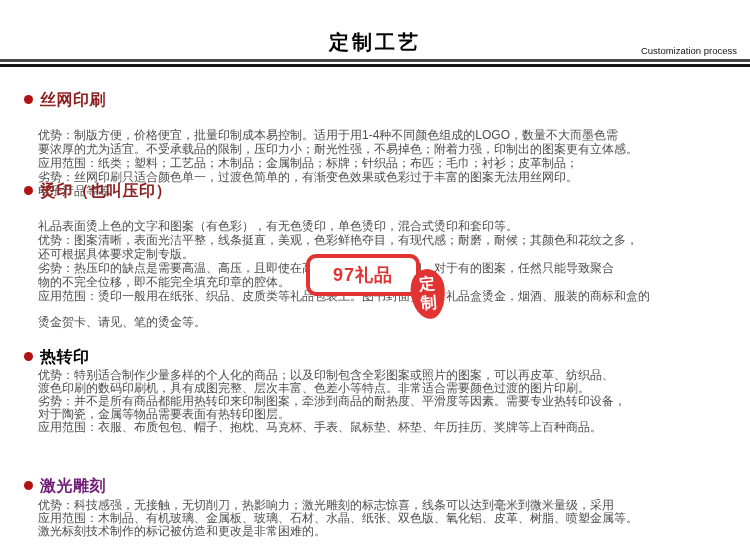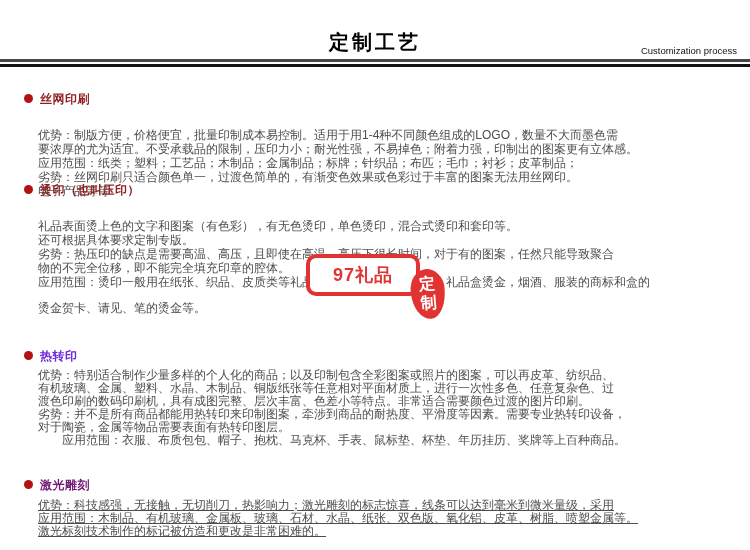--- a/index.html
+++ b/index.html
@@ -8,21 +8,21 @@
   
   .page-title{position:absolute;top:29px;left:0;width:100%;text-align:center;
               font-size:20px;font-weight:bold;color:#000;letter-spacing:3px;font-family:Liberation Serif, serif;}
   .page-subtitle{position:absolute;top:45px;right:13px;font-size:9.5px;color:#111;}
   .rule-a{position:absolute;top:59px;left:0;width:750px;height:3px;background:#474747;}
   .rule-b{position:absolute;top:64px;left:0;width:750px;height:3px;background:#141414;}
   
   .section-heading-row{position:absolute;left:24px;white-space:nowrap;}
   .bullet{display:inline-block;width:9px;height:9px;border-radius:50%;background:#b21212;
           vertical-align:middle;margin-right:7px;margin-top:-2px;}
-  .heading-text{display:inline-block;vertical-align:middle;font-size:12px;font-weight:bold;
+  .heading-text{display:inline-block;vertical-align:middle;font-size:16px;font-weight:bold;
                 color:#8e1f1f;letter-spacing:0.5px;}
   .section-body{position:absolute;left:38px;font-size:12px;color:#4d4d4d;white-space:nowrap;}
   .body-line{height:14px;line-height:14px;}
   
   .wm-box{position:absolute;left:306px;top:254px;width:114px;height:42px;box-sizing:border-box;
           background:#ffffff;border:4px solid #e23333;border-radius:10px;z-index:5;
           text-align:center;}
   .wm-box-text{font-size:18px;font-weight:bold;color:#e23333;line-height:34px;letter-spacing:1px;}
   .wm-seal{position:absolute;left:411px;top:269px;width:34px;height:50px;background:#e23333;
            border-radius:48% 52% 46% 54% / 42% 40% 58% 56%;transform:rotate(-5deg);z-index:6;
@@ -43,37 +43,37 @@
       <div class="section-body" style="top: 111px; color: rgb(77, 77, 77); margin-top: 17px;">
         <div class="body-line" style="height: 14px; line-height: 14px;">优势：制版方便，价格便宜，批量印制成本易控制。适用于用1-4种不同颜色组成的LOGO，数量不大而墨色需</div>
         <div class="body-line" style="height: 14px; line-height: 14px;">要浓厚的尤为适宜。不受承载品的限制，压印力小；耐光性强，不易掉色；附着力强，印制出的图案更有立体感。</div>
         <div class="body-line" style="height: 14px; line-height: 14px;">应用范围：纸类；塑料；工艺品；木制品；金属制品；标牌；针织品；布匹；毛巾；衬衫；皮革制品；</div>
         <div class="body-line" style="height: 14px; line-height: 14px;">劣势：丝网印刷只适合颜色单一，过渡色简单的，有渐变色效果或色彩过于丰富的图案无法用丝网印。</div>
         <div class="body-line" style="height: 14px; line-height: 14px;">电子产品等等</div>
       </div>
       <div class="section-heading-row" style="top: 181px;"><span class="bullet" style="background: rgb(178, 18, 18);"></span><span class="heading-text" style="color: rgb(142, 31, 31);">烫印（也叫压印）</span></div>
       <div class="section-body" style="top: 219px; color: rgb(77, 77, 77);">
         <div class="body-line" style="height: 14px; line-height: 14px;">礼品表面烫上色的文字和图案（有色彩），有无色烫印，单色烫印，混合式烫印和套印等。</div>
+        <div class="body-line" style="height: 14px; line-height: 14px;">优势：图案清晰，表面光洁平整，线条挺直，美观，色彩鲜艳夺目，有现代感；耐磨，耐候；其颜色和花纹之多，</div>
         <div class="body-line" style="height: 14px; line-height: 14px;">还可根据具体要求定制专版。</div>
         <div class="body-line" style="height: 14px; line-height: 14px;">劣势：热压印的缺点是需要高温、高压，且即使在高温、高压下很长时间，对于有的图案，任然只能导致聚合</div>
         <div class="body-line" style="height: 14px; line-height: 14px;">物的不完全位移，即不能完全填充印章的腔体。</div>
         <div class="body-line" style="height: 14px; line-height: 14px;">应用范围：烫印一般用在纸张、织品、皮质类等礼品包装上。图书封面烫金，礼品盒烫金，烟酒、服装的商标和盒的</div>
         <div class="body-line" style="height: 14px; line-height: 14px; margin-top: 12px;">烫金贺卡、请见、笔的烫金等。</div>
       </div>
-      <div class="section-heading-row" style="top: 347px;"><span class="bullet" style="background: rgb(178, 18, 18);"></span><span class="heading-text" style="color: #6d28d9;">热转印</span></div>
+      <div class="section-heading-row" style="top: 347px;"><span class="bullet" style="background: rgb(178, 18, 18);"></span><span class="heading-text" style="color: #000000;">热转印</span></div>
       <div class="section-body" style="top: 369px; color: rgb(77, 77, 77);">
         <div class="body-line" style="height: 13px; line-height: 13px;">优势：特别适合制作少量多样的个人化的商品；以及印制包含全彩图案或照片的图案，可以再皮革、纺织品、</div>
-        <div class="body-line" style="height: 13px; line-height: 13px;">有机玻璃、金属、塑料、水晶、木制品、铜版纸张等任意相对平面材质上，进行一次性多色、任意复杂色、过</div>
         <div class="body-line" style="height: 13px; line-height: 13px;">渡色印刷的数码印刷机，具有成图完整、层次丰富、色差小等特点。非常适合需要颜色过渡的图片印刷。</div>
         <div class="body-line" style="height: 13px; line-height: 13px;">劣势：并不是所有商品都能用热转印来印制图案，牵涉到商品的耐热度、平滑度等因素。需要专业热转印设备，</div>
         <div class="body-line" style="height: 13px; line-height: 13px;">对于陶瓷，金属等物品需要表面有热转印图层。</div>
-        <div class="body-line" style="height: 13px; line-height: 13px; text-align: right;">应用范围：衣服、布质包包、帽子、抱枕、马克杯、手表、鼠标垫、杯垫、年历挂历、奖牌等上百种商品。</div>
+        <div class="body-line" style="height: 13px; line-height: 13px;">应用范围：衣服、布质包包、帽子、抱枕、马克杯、手表、鼠标垫、杯垫、年历挂历、奖牌等上百种商品。</div>
       </div>
       <div class="section-heading-row" style="top: 476px;"><span class="bullet" style="background: rgb(178, 18, 18);"></span><span class="heading-text" style="color: #701a75;">激光雕刻</span></div>
-      <div class="section-body" style="top: 499px; color: rgb(77, 77, 77); text-decoration: underline;">
+      <div class="section-body" style="top: 499px; color: rgb(77, 77, 77);">
         <div class="body-line" style="height: 13px; line-height: 13px;">优势：科技感强，无接触，无切削刀，热影响力；激光雕刻的标志惊喜，线条可以达到毫米到微米量级，采用</div>
         <div class="body-line" style="height: 13px; line-height: 13px;">应用范围：木制品、有机玻璃、金属板、玻璃、石材、水晶、纸张、双色版、氧化铝、皮革、树脂、喷塑金属等。</div>
         <div class="body-line" style="height: 13px; line-height: 13px;">激光标刻技术制作的标记被仿造和更改是非常困难的。</div>
       </div>
     </div>
 
   <div class="wm-box">
     <span class="wm-box-text">97礼品</span>
   </div>
   <div class="wm-seal">

